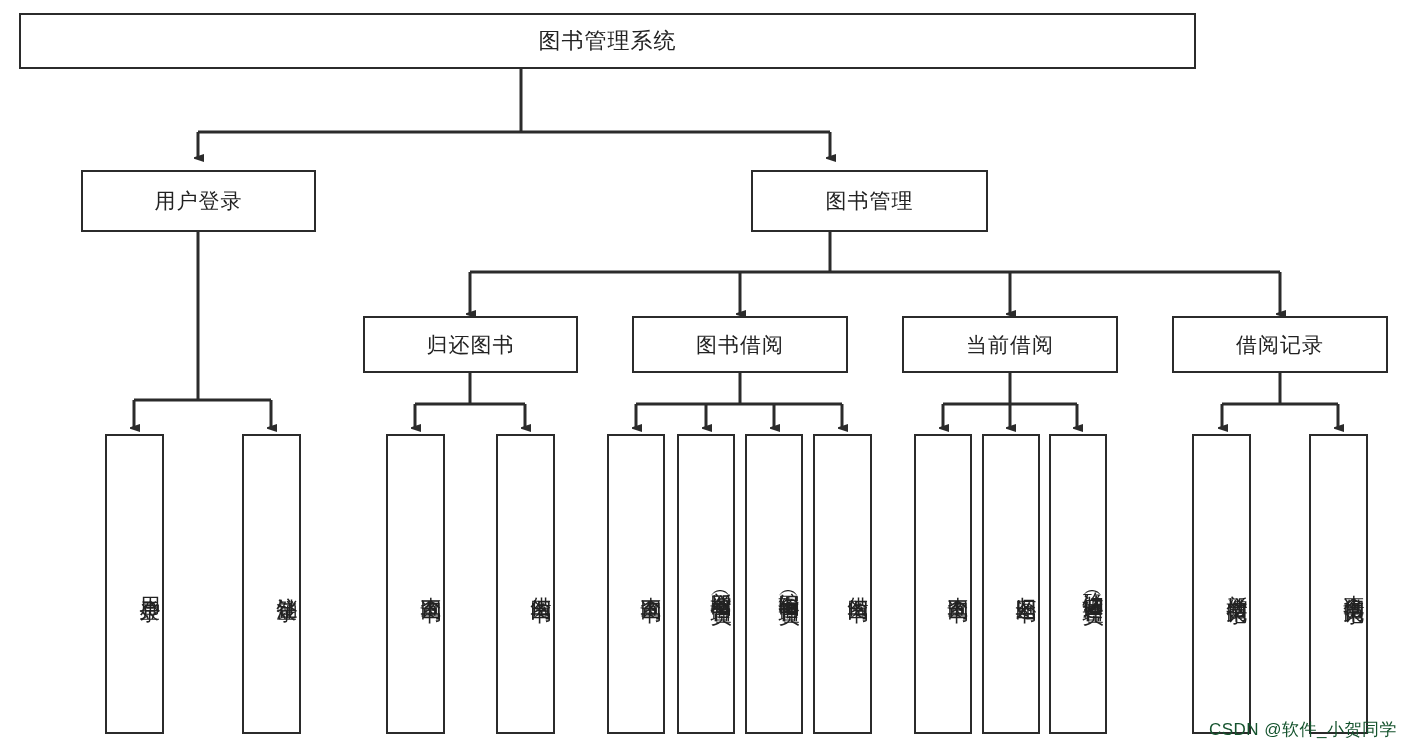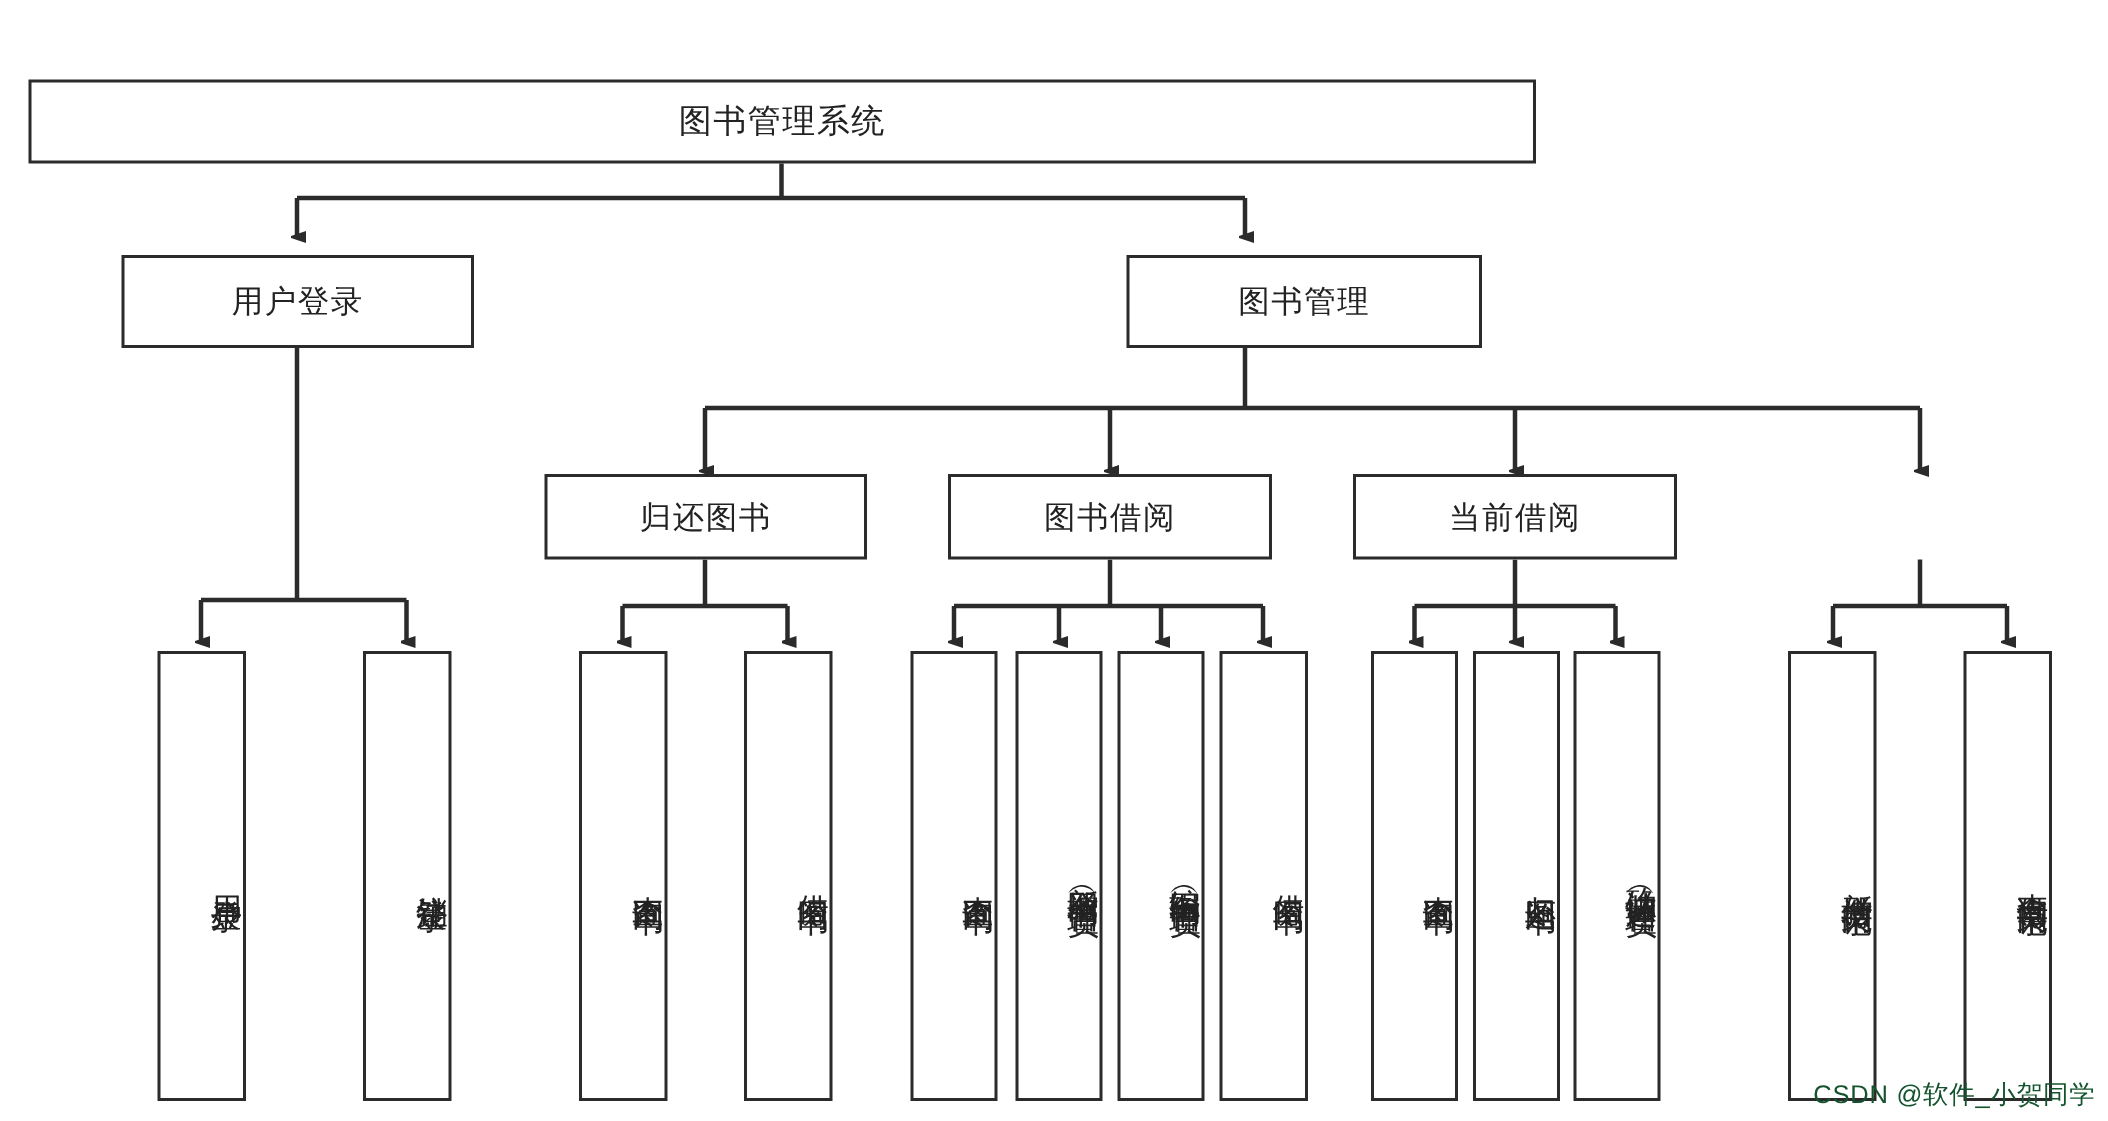--- a/index.html
+++ b/index.html
@@ -66,28 +66,29 @@
       <path d="M1010,404 L1010,428" marker-end="url(#arrow)"></path>
       <path d="M1077,404 L1077,428" marker-end="url(#arrow)"></path>
 
       <path d="M1280,373 L1280,404"></path>
       <path d="M1222,404 L1338,404"></path>
       <path d="M1222,404 L1222,428" marker-end="url(#arrow)"></path>
       <path d="M1338,404 L1338,428" marker-end="url(#arrow)"></path>
     </g>
   </svg>
 
-  <div class="node root h" style="left:19px;top:13px;width:1005px;height:56px;margin-top:40px;">图书管理系统</div>
+  <div class="node root h" style="left:19px;top:13px;width:1177px;height:56px;">图书管理系统</div>
 
   <div class="node h" style="left:81px;top:170px;width:235px;height:62px;">用户登录</div>
   <div class="node h" style="left:711px;top:170px;width:237px;height:62px;margin-left:40px;">图书管理</div>
 
   <div class="node h" style="left:363px;top:316px;width:215px;height:57px;">归还图书</div>
   <div class="node h" style="left:902px;top:316px;width:216px;height:57px;">当前借阅</div>
   <div class="node h" style="left:632px;top:316px;width:216px;height:57px;">图书借阅</div>
+  <div class="node h" style="left:1172px;top:316px;width:216px;height:57px;">借阅记录</div>
 
   <div class="node v" style="left:105px;top:434px;width:59px;height:300px;">用户登录</div>
   <div class="node v" style="left:242px;top:434px;width:59px;height:300px;">注销登录</div>
 
   <div class="node v" style="left:386px;top:434px;width:59px;height:300px;">查询图书</div>
   <div class="node v" style="left:496px;top:434px;width:59px;height:300px;">借阅图书</div>
 
   <div class="node v" style="left:607px;top:434px;width:58px;height:300px;">查询图书</div>
   <div class="node v" style="left:677px;top:434px;width:58px;height:300px;">新增图书（管理员）</div>
   <div class="node v" style="left:745px;top:434px;width:58px;height:300px;">编辑图书（管理员）</div>

